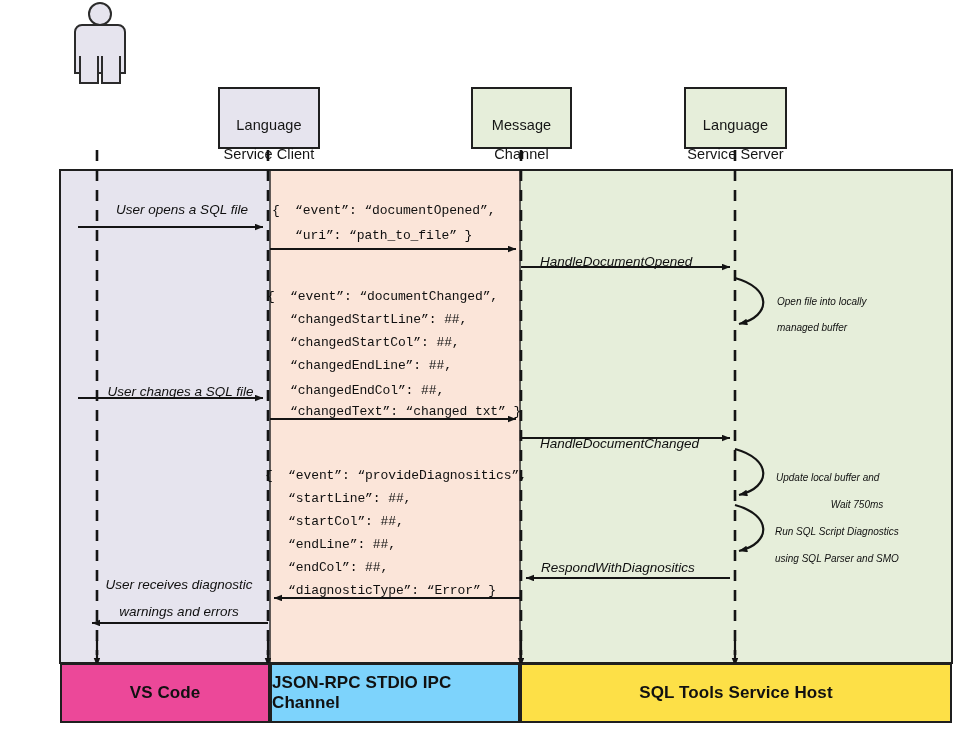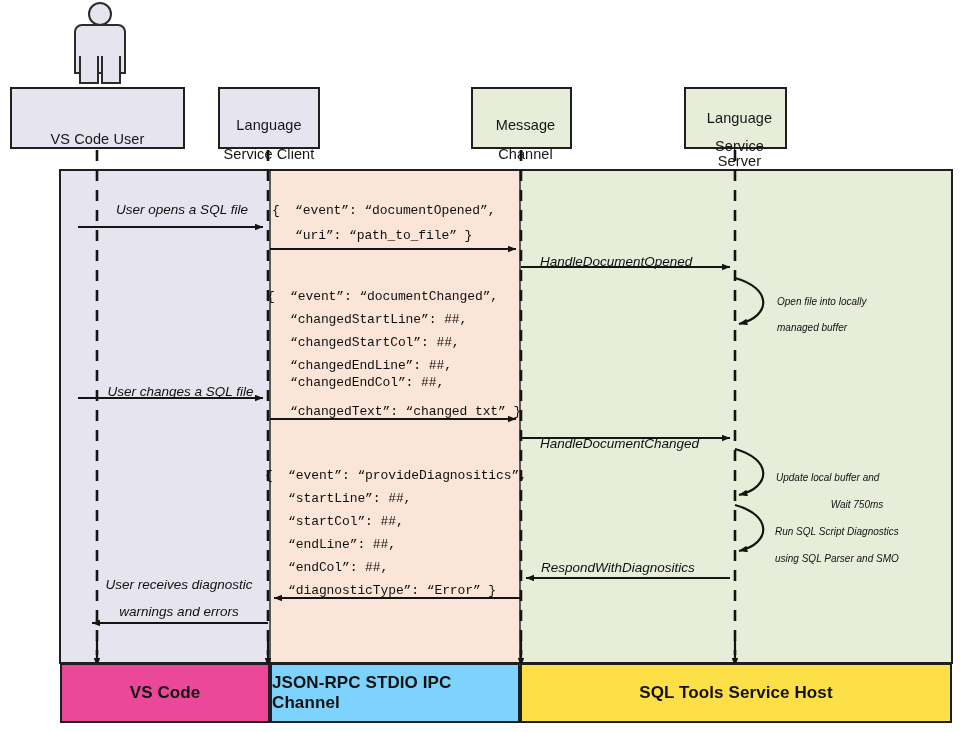--- a/index.html
+++ b/index.html
@@ -35,21 +35,21 @@
   .pbox{
     position:absolute;box-sizing:border-box;
     border:2px solid #1f1f1f;
     display:flex;flex-direction:column;align-items:center;justify-content:center;
     font-size:14.5px;line-height:1.05;letter-spacing:.1px;
     color:#151515;text-align:center;
   }
   .pbox .l1{margin-bottom:13px;margin-top:44px;}
   .pbox .l1.solo{margin-bottom:0;}
   .pbox.lav{background:#e6e4ee;}
-  .pbox.grn{background:#e6eeda;padding-left:8px;}
+  .pbox.grn{background:#e6eeda;}
 
   
   .band{position:absolute;box-sizing:border-box;}
   .band.lav{background:#e6e4ee;}
   .band.pch{background:#fbe5d9;}
   .band.grn{background:#e6eeda;}
 
   
   .fcell{
     position:absolute;box-sizing:border-box;border:2px solid #1f1f1f;
@@ -137,23 +137,20 @@
     <line x1="268" y1="623" x2="92" y2="623" stroke="#141414" stroke-width="2.2" marker-end="url(#ah)"></line>
   </svg>
 
   <div class="actor" style="left:38px;top:0px;width:120px;height:86px;">
     <div class="head"></div>
     <div class="body"></div>
     <div class="legL"></div>
     <div class="legR"></div>
   </div>
 
-  <div class="pbox lav" style="left:10px;top:87px;width:175px;height:62px;">
-    <span class="l1 solo">VS Code User</span>
-  </div>
 
   <div class="pbox lav" style="left:218px;top:87px;width:102px;height:62px;">
     <span class="l1">Language</span>
     <span class="l2">Service Client</span>
   </div>
 
   <div class="pbox grn" style="left:471px;top:87px;width:101px;height:62px;">
     <span class="l1">Message</span>
     <span class="l2">Channel</span>
   </div>
@@ -184,21 +181,21 @@
   <div>
     <div class="json" style="left:272px;top:204px;">{  “event”: “documentOpened”,</div>
     <div class="json" style="left:272px;top:229px;">   “uri”: “path_to_file” }</div>
   </div>
 
   <div>
     <div class="json" style="left:267px;top:290px;">{  “event”: “documentChanged”,</div>
     <div class="json" style="left:267px;top:313px;">   “changedStartLine”: ##,</div>
     <div class="json" style="left:267px;top:336px;">   “changedStartCol”: ##,</div>
     <div class="json" style="left:267px;top:359px;">   “changedEndLine”: ##,</div>
-    <div class="json" style="left:267px;top:376px;">   “changedEndCol”: ##,</div>
+    <div class="json" style="left:267px;top:384px;">   “changedEndCol”: ##,</div>
     <div class="json" style="left:267px;top:405px;">   “changedText”: “changed txt” }</div>
   </div>
 
   <div>
     <div class="json" style="left:265px;top:469px;">{  “event”: “provideDiagnositics”,</div>
     <div class="json" style="left:265px;top:492px;">   “startLine”: ##,</div>
     <div class="json" style="left:265px;top:515px;">   “startCol”: ##,</div>
     <div class="json" style="left:265px;top:538px;">   “endLine”: ##,</div>
     <div class="json" style="left:265px;top:561px;">   “endCol”: ##,</div>
     <div class="json" style="left:265px;top:584px;">   “diagnosticType”: “Error” }</div>

